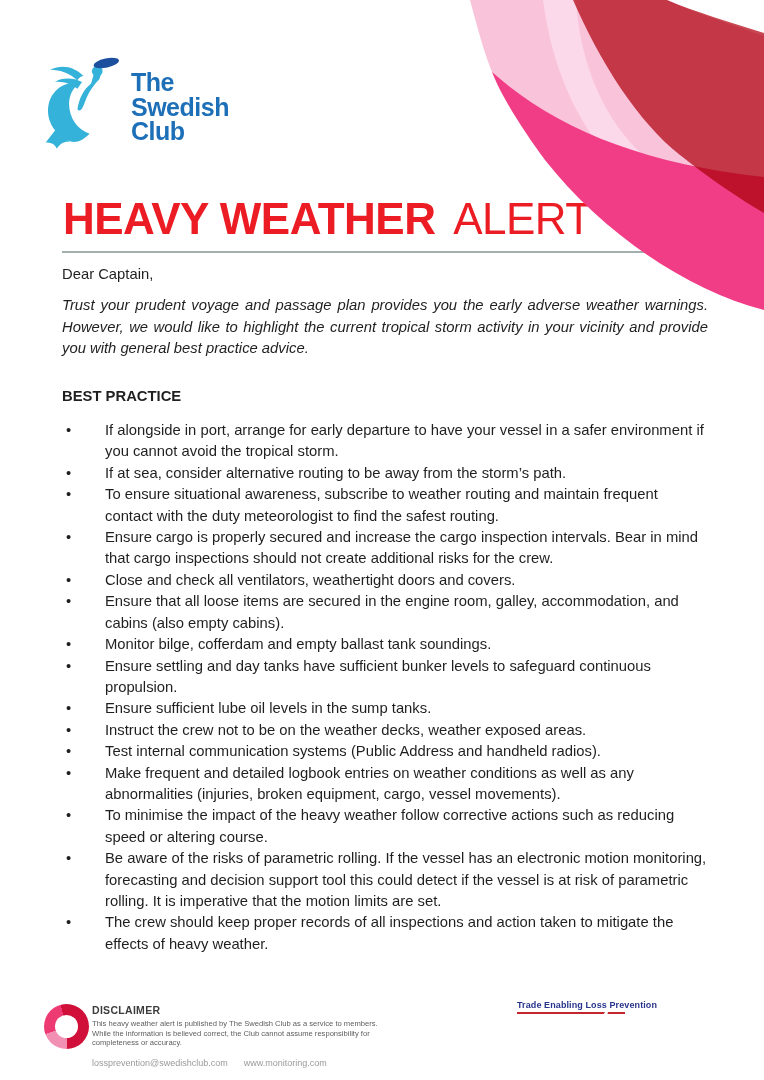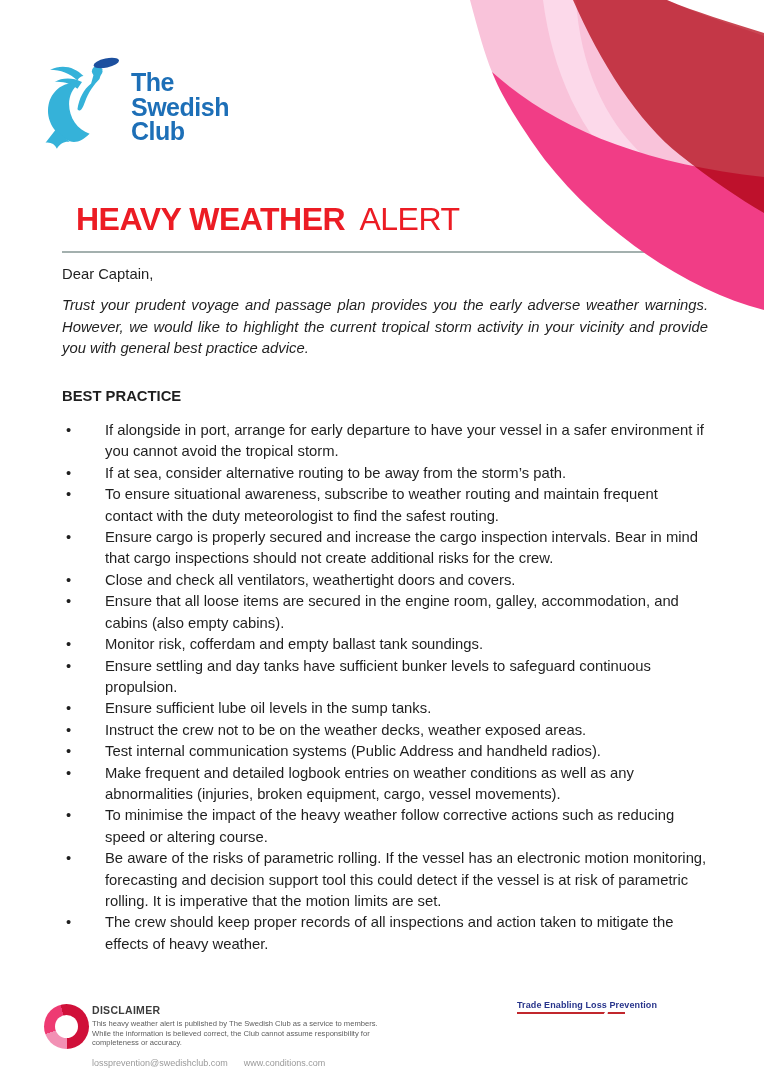--- a/index.html
+++ b/index.html
@@ -11,21 +11,21 @@
   
   .decor { position:absolute; top:0; right:0; z-index:2; pointer-events:none; }
 
   
   .logo { position:absolute; left:44px; top:56px; display:flex; align-items:flex-start; z-index:3;gap:9px; }
   .logo-mermaid { width:76px; height:96px; }
   .logo-text { margin-left:2px; margin-top:14px; color:#1d6fb7; font-weight:bold;
                font-size:25px; line-height:24.5px; letter-spacing:-0.5px; }
 
   
-  .title { position:absolute; left:76px; top:200px; margin:0; font-size:32px; line-height:38px;
+  .title { position:absolute; left:63px; top:200px; margin:0; font-size:44px; line-height:38px;
            color:#ec1c24; letter-spacing:-0.5px; white-space:nowrap; z-index:1; }
   .title-bold { font-weight:bold; }
   .title-light { font-weight:normal; margin-left:6px; }
   .divider { position:absolute; left:62px; top:251px; width:594px; height:1.5px; background:#a3b0ae; z-index:1; }
 
   
   .content { position:absolute; left:62px; top:264px; width:646px; font-size:14.8px; line-height:21.4px; z-index:1; }
   .salutation { margin:0 0 10px 0; }
   .intro { margin:8px 0 26px 0; text-align:justify;font-style:italic; }
   .bp-heading { margin:0 0 13px 0; font-size:14.8px; font-weight:bold; }
@@ -115,21 +115,21 @@
         <li><span>If at sea, consider alternative routing to be away from the storm’s path.</span></li>
 
         <li><span>To ensure situational awareness, subscribe to weather routing and maintain frequent contact with the duty meteorologist to find the safest routing.</span></li>
 
         <li><span>Ensure cargo is properly secured and increase the cargo inspection intervals. Bear in mind that cargo inspections should not create additional risks for the crew.</span></li>
 
         <li><span>Close and check all ventilators, weathertight doors and covers.</span></li>
 
         <li><span>Ensure that all loose items are secured in the engine room, galley, accommodation, and cabins (also empty cabins).</span></li>
 
-        <li><span>Monitor risk, cofferdam and empty ballast tank soundings.</span></li>
+        <li><span>Monitor bilge, cofferdam and empty ballast tank soundings.</span></li>
 
         <li><span>Ensure settling and day tanks have sufficient bunker levels to safeguard continuous propulsion.</span></li>
 
         <li><span>Ensure sufficient lube oil levels in the sump tanks.</span></li>
 
         <li><span>Instruct the crew not to be on the weather decks, weather exposed areas.</span></li>
 
         <li><span>Test internal communication systems (Public Address and handheld radios).</span></li>
 
         <li><span>Make frequent and detailed logbook entries on weather conditions as well as any abnormalities (injuries, broken equipment, cargo, vessel movements).</span></li>
@@ -144,21 +144,21 @@
 
   <div class="ring-logo">
     <div class="ring-hole"></div>
   </div>
 
   <div class="disclaimer">
     <div class="disc-head">DISCLAIMER</div>
     <p class="disc-text">This heavy weather alert is published by The Swedish Club as a service to members. While the information is believed correct, the Club cannot assume responsibility for completeness or accuracy.</p>
     <div class="contact-row">
       <a href="#">lossprevention@swedishclub.com</a>
-      <a href="#">www.conditions.com</a>
+      <a href="#">www.monitoring.com</a>
     </div>
   </div>
 
   <div class="telp">
     <div class="telp-word">
       <svg class="p-swirl" width="14" height="16" viewBox="0 0 14 16">
         <path d="M3,12 C1,8 3,3 8,2 C6,5 6,8 8,10 C10,12 12,11 13,9 C13,13 9,16 5,14 Z" fill="#ffffff"></path>
       </svg>
     </div>
     <div class="telp-tagline">Trade Enabling Loss Prevention</div>

